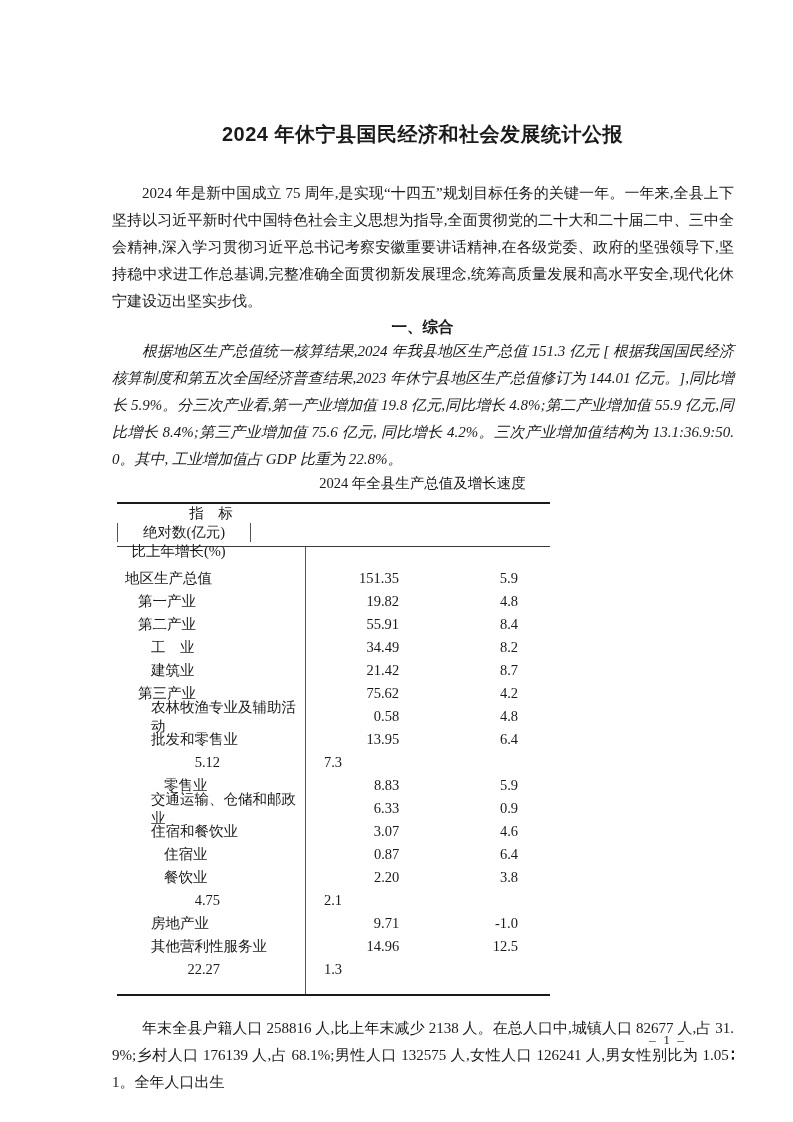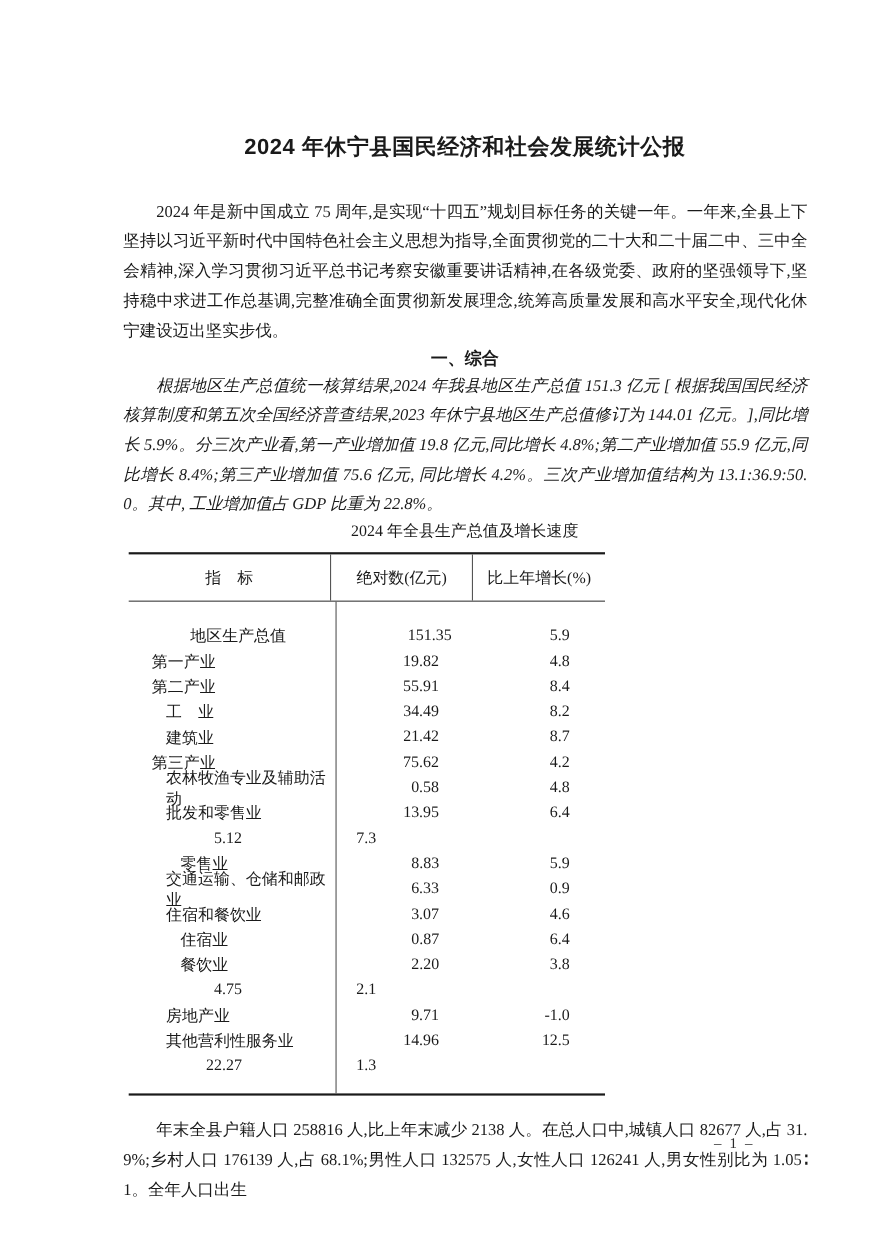--- a/index.html
+++ b/index.html
@@ -57,20 +57,21 @@
     margin: 11px 0 0 91px;
     width: 433px;
     border-top: 2.5px solid #1a1a1a;
     border-bottom: 2.5px solid #1a1a1a;
     box-sizing: content-box;
   }
   .t-header {
     display: flex;
     height: 42px;
     border-bottom: 1px solid #3a3a3a;
+    flex-direction: column;
   }
   .th {
     display: flex;
     align-items: center;
     justify-content: center;
     box-sizing: border-box;
     font-size: 14.5px;
   }
   .c1 { width: 188px; }
   .c2 { width: 134px; }
@@ -128,21 +129,21 @@
   <div class="table-title">2024 年全县生产总值及增长速度</div>
 
   <div class="gdp-table">
     <div class="t-header">
       <div class="th c1">指　标</div>
       <div class="th c2">绝对数(亿元)</div>
       <div class="th c3">比上年增长(%)</div>
     </div>
     <div class="t-body">
         <div class="t-row">
-    <div class="td c1" style="padding-left: 8px; margin-left: 48px;">地区生产总值</div>
+    <div class="td c1" style="padding-left: 8px;">地区生产总值</div>
     <div class="td c2">151.35</div>
     <div class="td c3">5.9</div>
   </div>
         <div class="t-row">
     <div class="td c1" style="padding-left: 21px;">第一产业</div>
     <div class="td c2">19.82</div>
     <div class="td c3">4.8</div>
   </div>
         <div class="t-row">
     <div class="td c1" style="padding-left: 21px;">第二产业</div>

